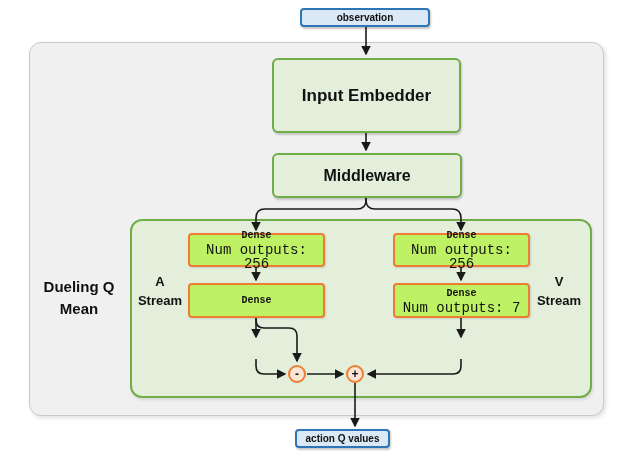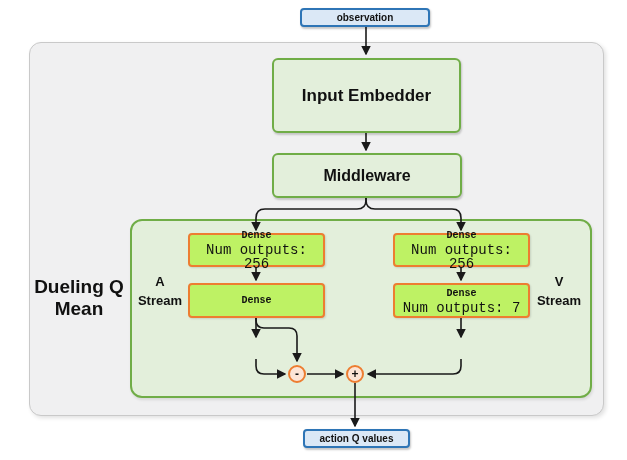--- a/index.html
+++ b/index.html
@@ -69,36 +69,36 @@
     display: flex; align-items: center; justify-content: center;
     font-weight: bold; font-size: 12px; line-height: 12px;
     color: #111111; z-index: 10;
   }
   .side-label {
     display: flex; flex-direction: column;
     align-items: center; justify-content: center;
     text-align: center; font-weight: bold; color: #111111; z-index: 10;
   }
   .stream-label { font-size: 13px; line-height: 19px; }
-  .dueling-label { font-size: 19px; line-height: 22px; }
+  .dueling-label { font-size: 15px; line-height: 22px; }
 
   #node-observation   { left: 300px; top: 8px;   width: 130px; height: 19px; }
   #node-input-embedder{ left: 272px; top: 58px;  width: 189px; height: 75px; font-size: 17px; }
   #node-middleware    { left: 272px; top: 153px; width: 190px; height: 45px; font-size: 16px; }
   #node-a-dense-1     { left: 188px; top: 233px; width: 137px; height: 34px; }
   #node-a-dense-2     { left: 188px; top: 283px; width: 137px; height: 35px; }
   #node-v-dense-1     { left: 393px; top: 233px; width: 137px; height: 34px; }
   #node-v-dense-2     { left: 393px; top: 283px; width: 137px; height: 35px; }
   #node-mean          { left: 228px; top: 340px; width: 58px;  height: 19px; font-weight: bold; font-size: 11px;
                         display:flex; align-items:center; justify-content:center; }
   #node-repeat-vector { left: 412px; top: 340px; width: 96px;  height: 19px; font-weight: bold; font-size: 11px;
                         display:flex; align-items:center; justify-content:center; }
   #node-minus         { left: 288px; top: 365px; width: 18px;  height: 18px; }
   #node-plus          { left: 346px; top: 365px; width: 18px;  height: 18px; }
-  #node-action-q      { left: 303px; top: 429px; width: 107px; height: 19px; }
+  #node-action-q      { left: 295px; top: 429px; width: 95px; height: 19px; }
 
   #label-dueling-q-head { left: 30px;  top: 272px; width: 98px; height: 52px; }
   #label-a-stream       { left: 132px; top: 270px; width: 56px; height: 42px; }
   #label-v-stream       { left: 530px; top: 270px; width: 58px; height: 42px; }
 </style>
 </head>
 <body>
 
 <div class="stage">
 

